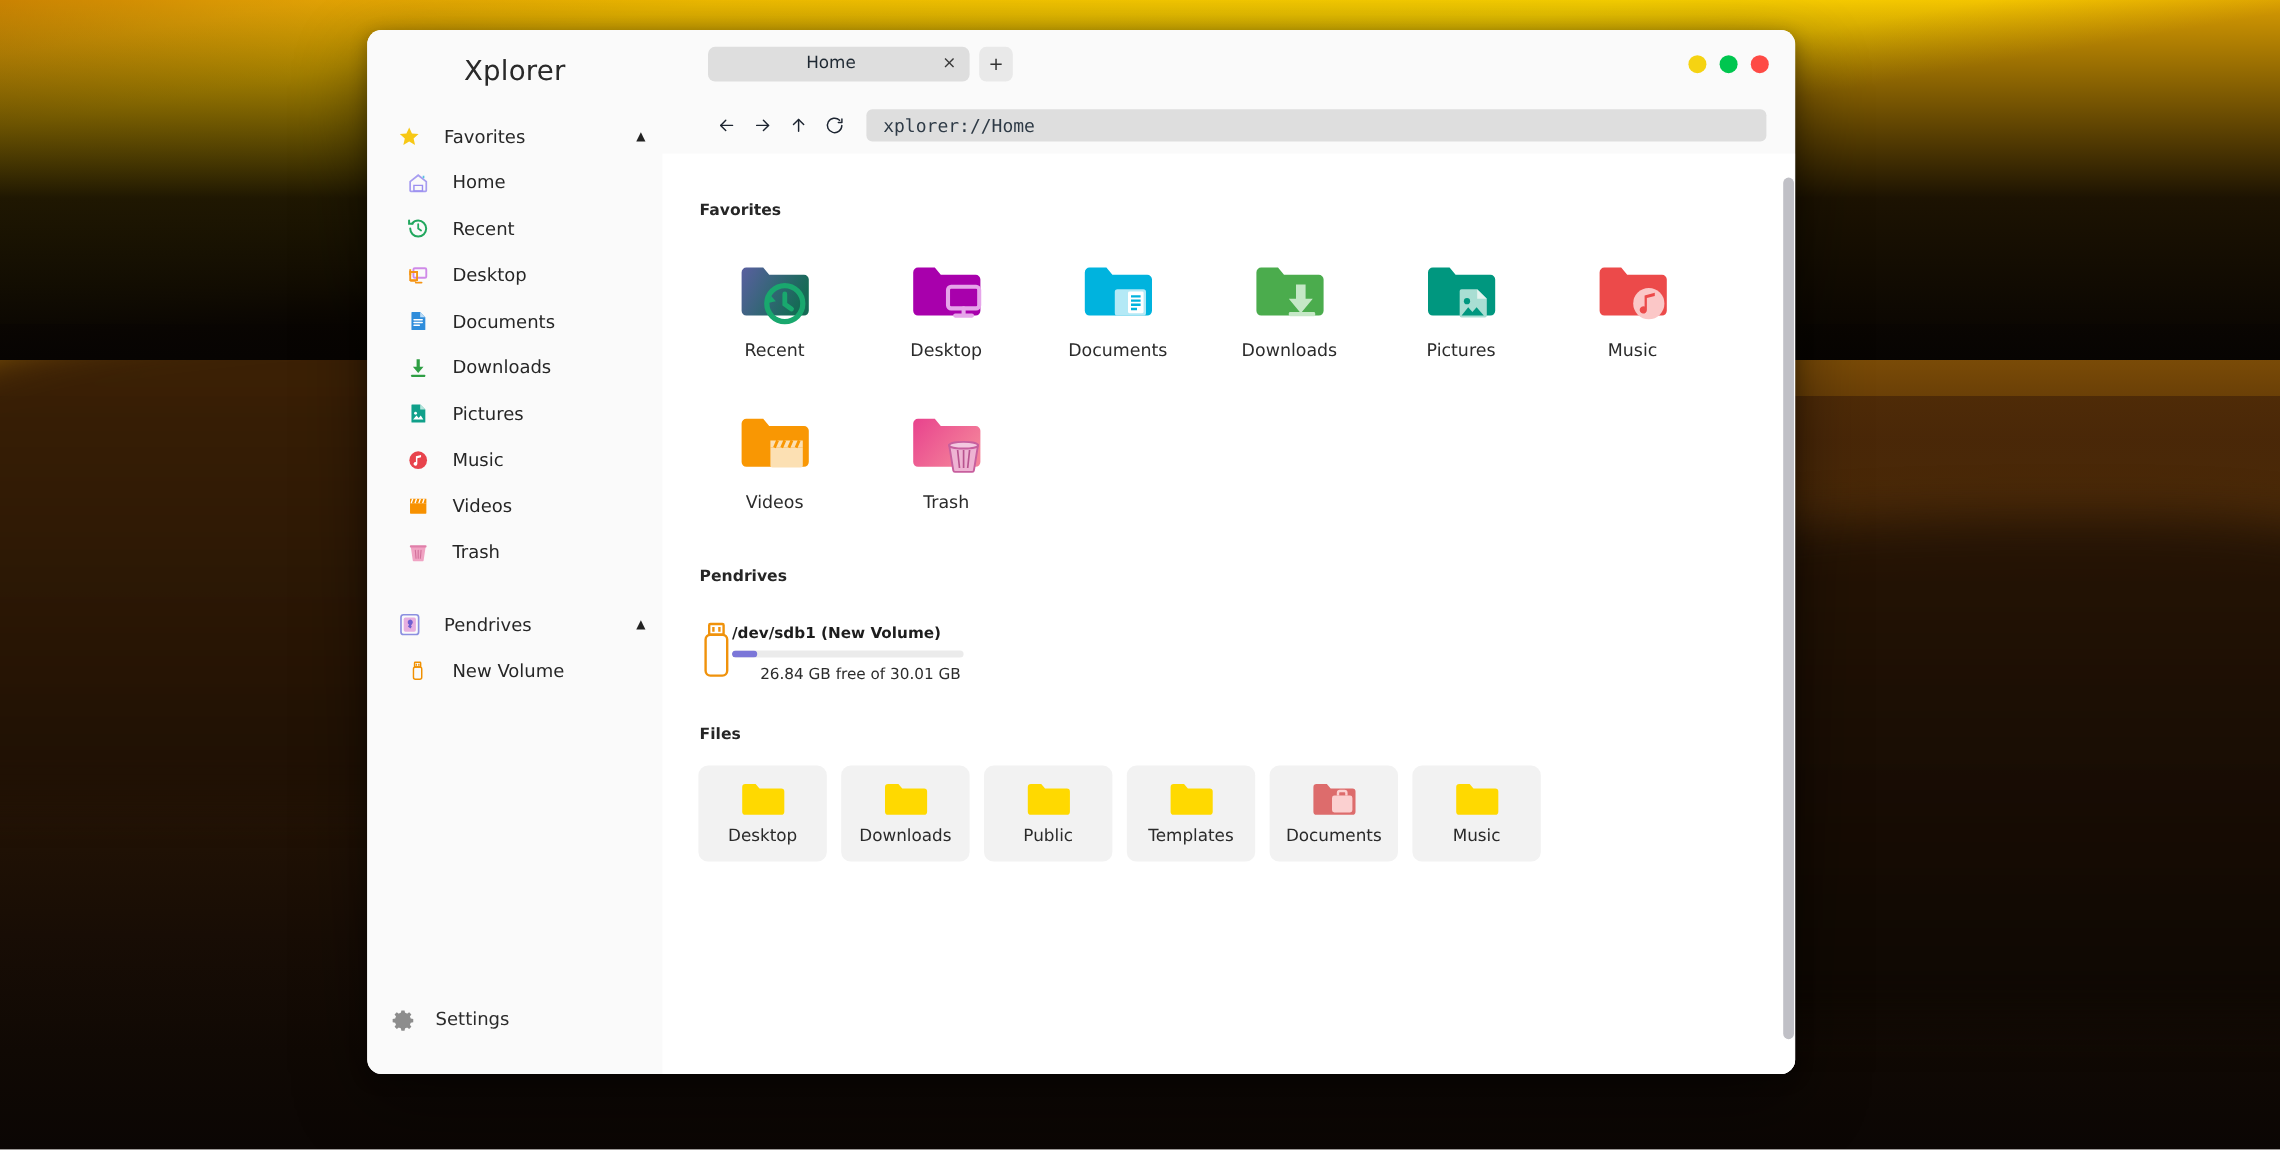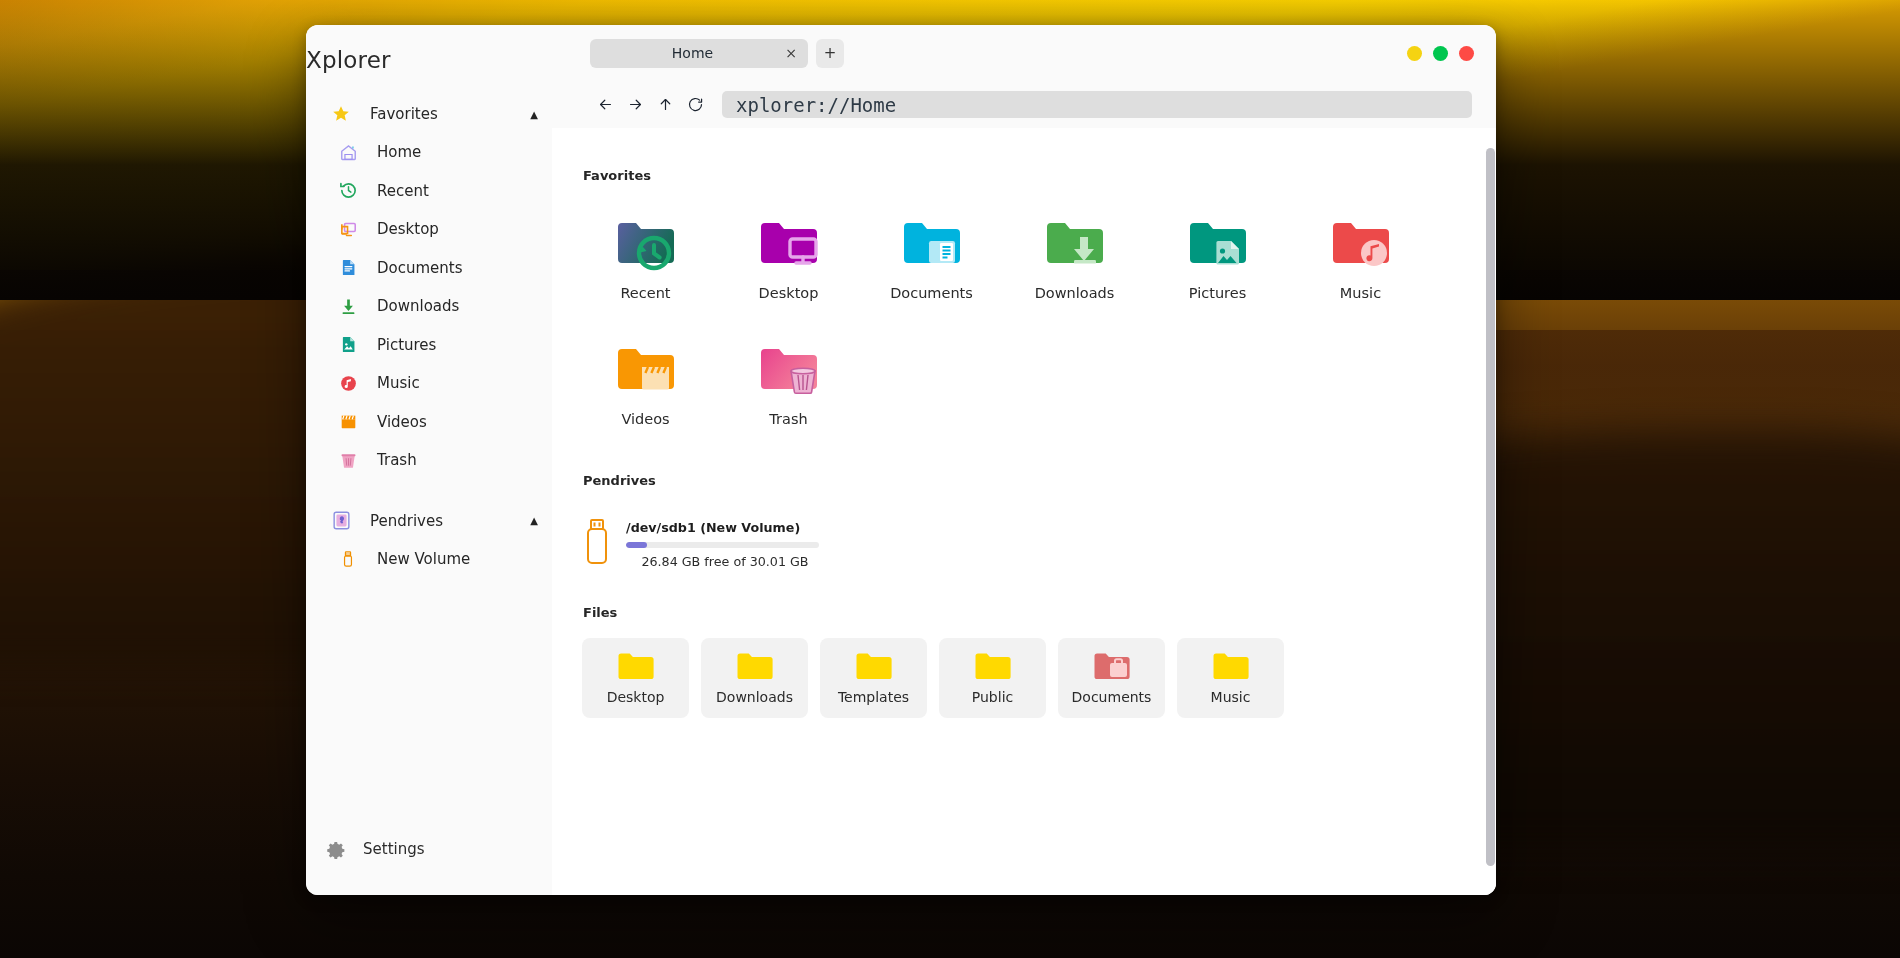--- a/index.html
+++ b/index.html
@@ -75,21 +75,21 @@
     width: 246px;
     background: #fafafa;
     display: flex;
     flex-direction: column;
     position: relative;
     flex: none;
   }
   #app-title {
     font-size: 23px;
     color: #2a2a2a;
-    text-align: left;
+    text-align: center;
     padding: 22px 0 20px 0;
     letter-spacing: .2px;
     font-weight: 400;
   }
   #nav-scroll { flex: 1; overflow: hidden; padding-top: 2px; }
   .nav-group-header {
     display: flex; align-items: center;
     height: 38px; padding: 0 14px 0 22px;
     cursor: pointer;
   }
@@ -155,21 +155,21 @@
   .navbtn {
     width: 30px; height: 26px;
     display: flex; align-items: center; justify-content: center;
     cursor: pointer; color: #1c2430;
   }
   #addressfield {
     flex: 1; height: 27px; margin-left: 12px;
     background: #dedede; border-radius: 5px;
     display: flex; align-items: center;
     padding: 0 14px;
-    font-size: 19px; color: #2e3a46;
+    font-size: 15px; color: #2e3a46;
     font-family: "DejaVu Sans Mono", "Liberation Mono", monospace;
     cursor: text;
   }
 
   #filearea {
     flex: 1; background: #ffffff; position: relative;
     overflow: hidden; padding: 0;
   }
   #filescroll { position: absolute; inset: 0; overflow: hidden; padding: 0 0 0 0; }
   .section-title {
@@ -186,21 +186,21 @@
     padding: 14px 0 6px 0;
     border-radius: 8px; cursor: pointer;
   }
   .fav-cell .cap { font-size: 14.5px; color: #2b2b2b; margin-top: 8px; }
 
   .pendrive-row {
     display: flex; align-items: center;
     margin-left: 22px; width: 260px;
     padding: 8px 10px; border-radius: 8px; cursor: pointer;
   }
-  .pd-meta { margin-left: 16px; flex: 1; }
+  .pd-meta { flex: 1; }
   .pd-name { font-size: 12.7px; font-weight: 700; color: #1d1d1d; }
   .pd-bar {
     width: 193px; height: 6px; background: #ebebeb;
     border-radius: 3px; margin: 7px 0 6px 0; overflow: hidden;
   }
   .pd-bar > i { display: block; height: 100%; background: #7b76d8; border-radius: 3px; }
   .pd-free { font-size: 12.7px; color: #2c2c2c; text-align: center; }
 
   .files-grid {
     display: flex; flex-wrap: wrap; gap: 12px;
@@ -586,29 +586,29 @@
                   </svg>
               </span>
               <span class="cap">Downloads</span>
             </div>
             <div class="file-cell">
               <span>
                 <svg width="38" height="30" viewBox="0 0 38 30">
                     <path d="M1.5 5a2.6 2.6 0 012.6-2.6h8.6l3.2 3.6h18.1a2.6 2.6 0 012.6 2.6v16.8a2.6 2.6 0 01-2.6 2.6H4.1a2.6 2.6 0 01-2.6-2.6z" fill="#ffd900"></path>
                   </svg>
               </span>
-              <span class="cap">Templates</span>
+              <span class="cap">Public</span>
             </div>
             <div class="file-cell">
               <span>
                 <svg width="38" height="30" viewBox="0 0 38 30">
                     <path d="M1.5 5a2.6 2.6 0 012.6-2.6h8.6l3.2 3.6h18.1a2.6 2.6 0 012.6 2.6v16.8a2.6 2.6 0 01-2.6 2.6H4.1a2.6 2.6 0 01-2.6-2.6z" fill="#ffd900"></path>
                   </svg>
               </span>
-              <span class="cap">Public</span>
+              <span class="cap">Templates</span>
             </div>
             <div class="file-cell">
               <span>
                 <svg width="38" height="30" viewBox="0 0 38 30">
                   <path d="M1.5 5a2.6 2.6 0 012.6-2.6h8.6l3.2 3.6h18.1a2.6 2.6 0 012.6 2.6v16.8a2.6 2.6 0 01-2.6 2.6H4.1a2.6 2.6 0 01-2.6-2.6z" fill="#dd6c6c"></path>
                   <rect x="17" y="12" width="17" height="14" rx="2" fill="#fbd0d0"></rect>
                   <path d="M22 12v-2.2a1.6 1.6 0 011.6-1.6h3.8A1.6 1.6 0 0129 9.8V12" fill="none" stroke="#fbd0d0" stroke-width="2"></path>
                 </svg>
               </span>
               <span class="cap">Documents</span>

